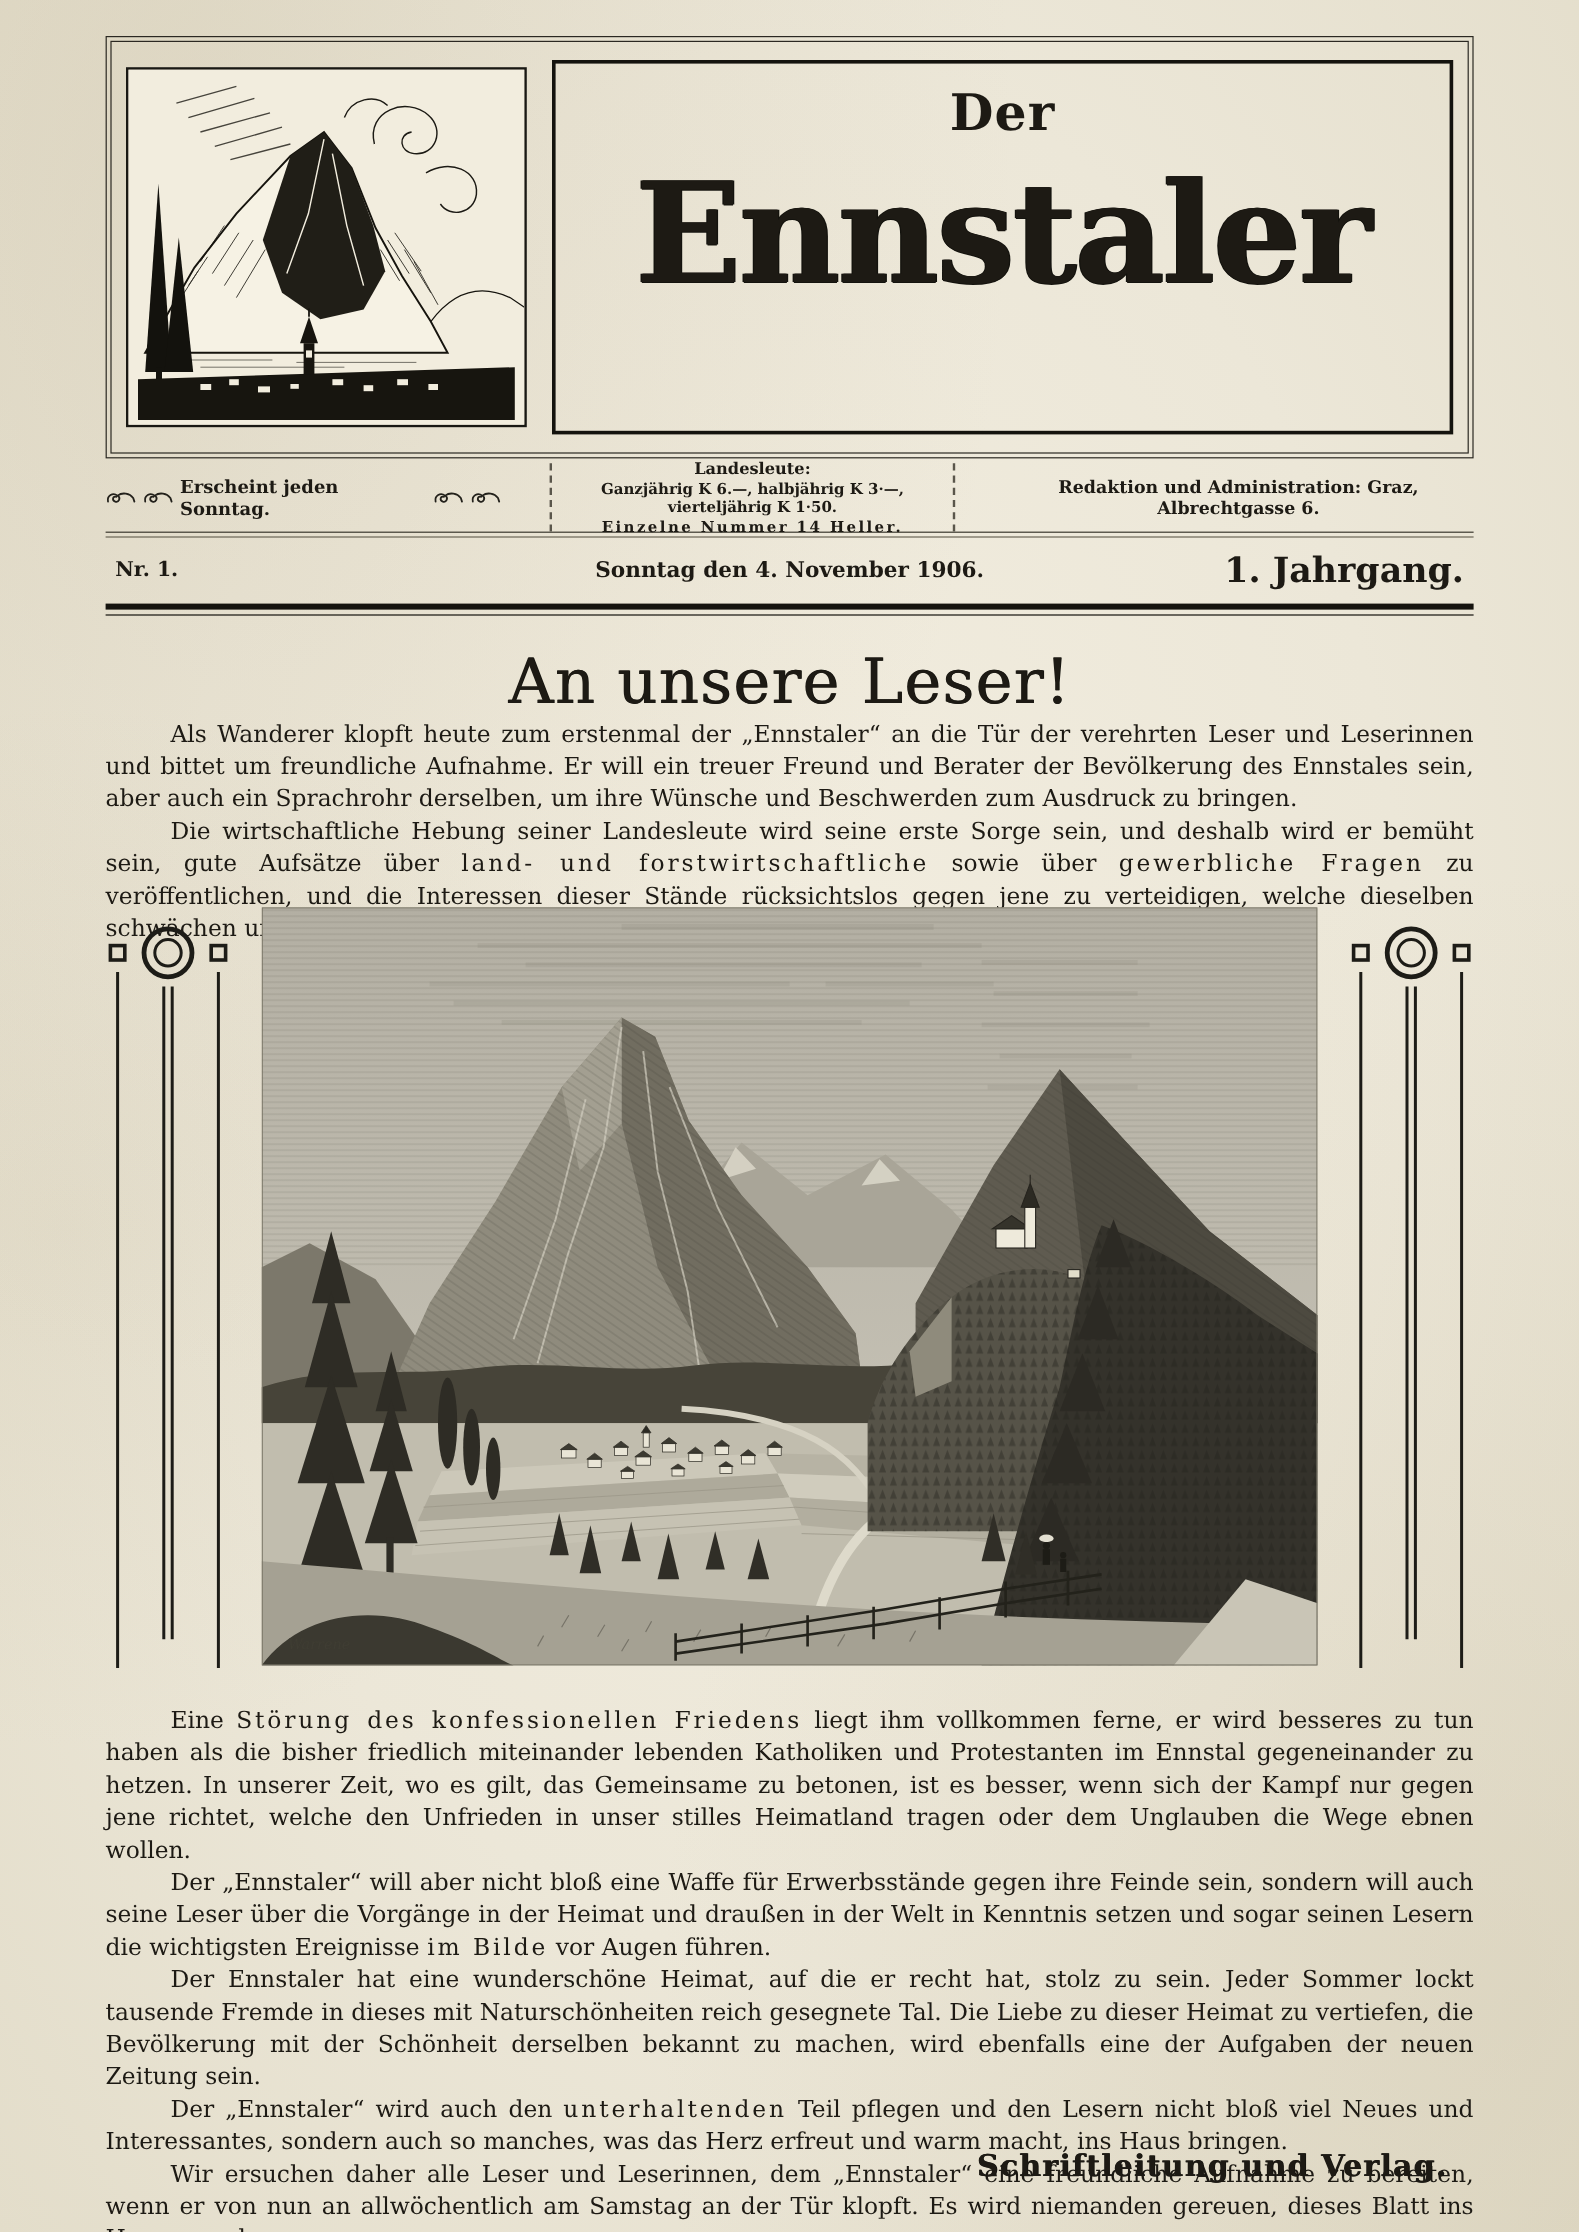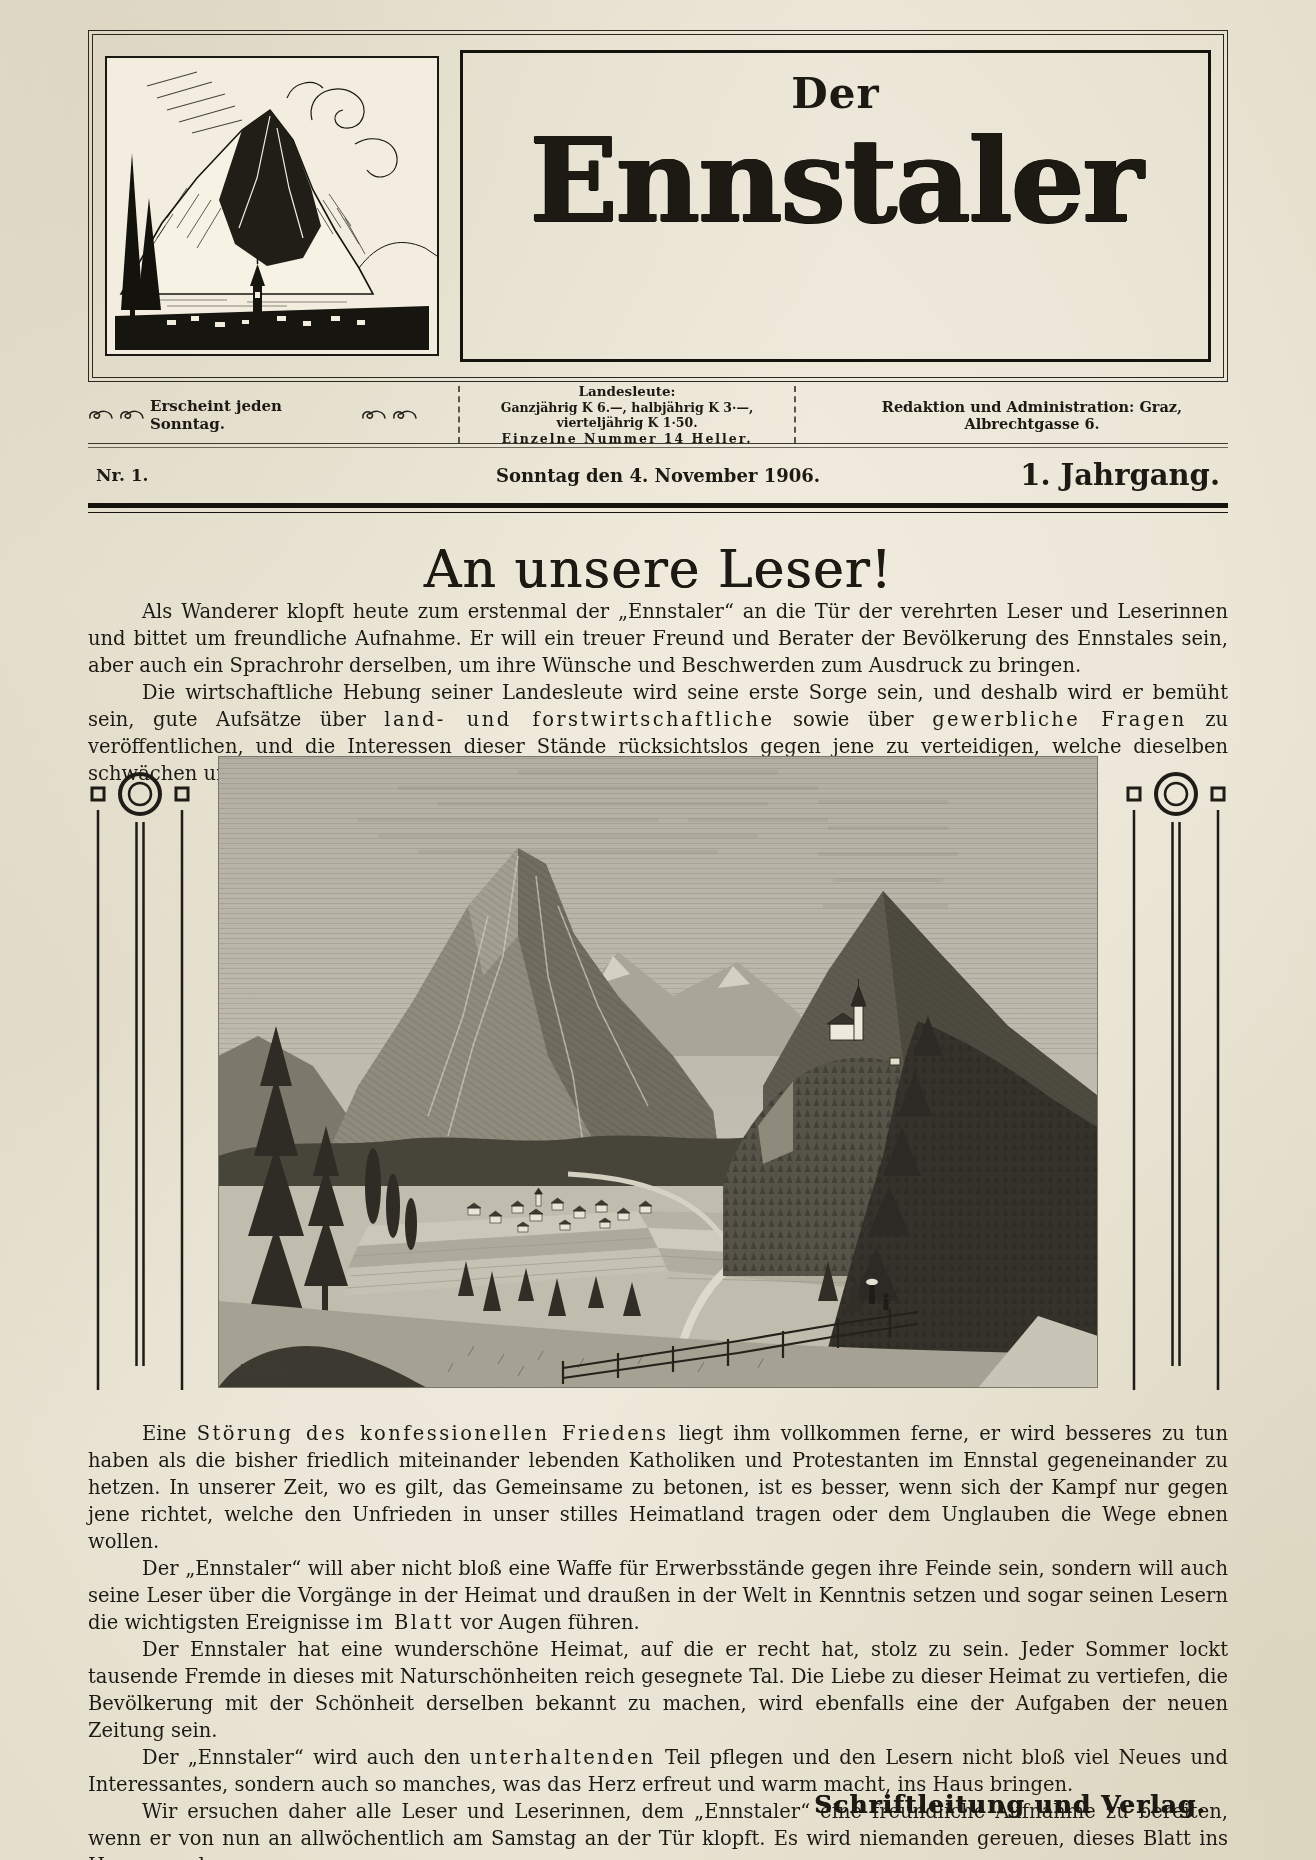--- a/index.html
+++ b/index.html
@@ -14,21 +14,21 @@
   }
   .ink{color:#1d1a14;}
   
   .masthead-frame{position:absolute;left:88px;top:30px;width:1140px;height:352px;
     border:1.5px solid #2b2822;padding:3px;box-sizing:border-box;}
   .masthead-inner{border:1px solid #2b2822;height:100%;box-sizing:border-box;
     display:flex;align-items:center;padding:14px 12px;gap:21px;}
   .vignette-box{width:334px;height:300px;border:2.5px solid #191813;box-sizing:border-box;flex:0 0 auto;overflow:hidden;background:#f2edde;}
   .title-box{flex:1;height:312px;border:3px solid #14130e;box-sizing:border-box;text-align:center;background:transparent;}
   .title-der{font-weight:700;font-size:42px;margin-top:16px;letter-spacing:1px;}
-  .title-main{font-weight:700;font-size:116px;line-height:1.05;letter-spacing:-2px;margin-top:2px;
+  .title-main{font-weight:700;font-size:116px;line-height:1.05;letter-spacing:-2px;margin-top:17px;
     text-shadow:1px 0 0 #14130e, -1px 0 0 #14130e, 0 1px 0 #14130e;}
   
   .infobar{position:absolute;left:88px;top:386px;width:1140px;height:58px;display:flex;
     border-bottom:1.5px solid #3b382f;box-sizing:border-box;font-weight:700;gap:40px;}
   .info-cell{display:flex;flex-direction:column;justify-content:center;box-sizing:border-box;}
   .info-left{flex:0 0 330px;flex-direction:row;align-items:center;justify-content:center;gap:5px;font-size:15px;}
   .info-center{flex:1;border-left:2px dashed #5a564b;border-right:2px dashed #5a564b;text-align:center;font-size:12.5px;line-height:1.25;}
   .info-right{flex:0 0 392px;align-items:center;text-align:center;font-size:14.5px;}
   .fleuron{flex:0 0 auto;}
   .spaced-sm{letter-spacing:2px;}
@@ -350,21 +350,21 @@
       <circle cx="56" cy="32" r="11" fill="none" stroke="#1d1c17" stroke-width="2.5"></circle>
       <line x1="14" y1="48" x2="14" y2="628" stroke="#1d1c17" stroke-width="2.5"></line>
       <line x1="98" y1="48" x2="98" y2="628" stroke="#1d1c17" stroke-width="2.5"></line>
       <line x1="52.5" y1="60" x2="52.5" y2="604" stroke="#1d1c17" stroke-width="2.5"></line>
       <line x1="59.5" y1="60" x2="59.5" y2="604" stroke="#1d1c17" stroke-width="2.5"></line>
     </svg>
   </div>
 
   <div class="copy copy-bottom">
     <p><span>Eine </span><span class="sperr">Störung des konfessionellen Friedens</span><span> liegt ihm vollkommen ferne, er wird besseres zu tun haben als die bisher friedlich miteinander lebenden Katholiken und Protestanten im Ennstal gegeneinander zu hetzen. In unserer Zeit, wo es gilt, das Gemeinsame zu betonen, ist es besser, wenn sich der Kampf nur gegen jene richtet, welche den Unfrieden in unser stilles Heimatland tragen oder dem Unglauben die Wege ebnen wollen.</span></p>
-    <p><span>Der „Ennstaler“ will aber nicht bloß eine Waffe für Erwerbsstände gegen ihre Feinde sein, sondern will auch seine Leser über die Vorgänge in der Heimat und draußen in der Welt in Kenntnis setzen und sogar seinen Lesern die wichtigsten Ereignisse </span><span class="sperr">im Blatt</span><span> vor Augen führen.</span></p>
+    <p><span>Der „Ennstaler“ will aber nicht bloß eine Waffe für Erwerbsstände gegen ihre Feinde sein, sondern will auch seine Leser über die Vorgänge in der Heimat und draußen in der Welt in Kenntnis setzen und sogar seinen Lesern die wichtigsten Ereignisse </span><span class="sperr">im Bilde</span><span> vor Augen führen.</span></p>
     <p><span>Der Ennstaler hat eine wunderschöne Heimat, auf die er recht hat, stolz zu sein. Jeder Sommer lockt tausende Fremde in dieses mit Naturschönheiten reich gesegnete Tal. Die Liebe zu dieser Heimat zu vertiefen, die Bevölkerung mit der Schönheit derselben bekannt zu machen, wird ebenfalls eine der Aufgaben der neuen Zeitung sein.</span></p>
     <p><span>Der „Ennstaler“ wird auch den </span><span class="sperr">unterhaltenden</span><span> Teil pflegen und den Lesern nicht bloß viel Neues und Interessantes, sondern auch so manches, was das Herz erfreut und warm macht, ins Haus bringen.</span></p>
     <p><span>Wir ersuchen daher alle Leser und Leserinnen, dem „Ennstaler“ eine freundliche Aufnahme zu bereiten, wenn er von nun an allwöchentlich am Samstag an der Tür klopft. Es wird niemanden gereuen, dieses Blatt ins Haus zu nehmen.</span></p>
 
   </div>
 
   <div class="article-sig">Schriftleitung und Verlag.</div>
 
 </div>
 

